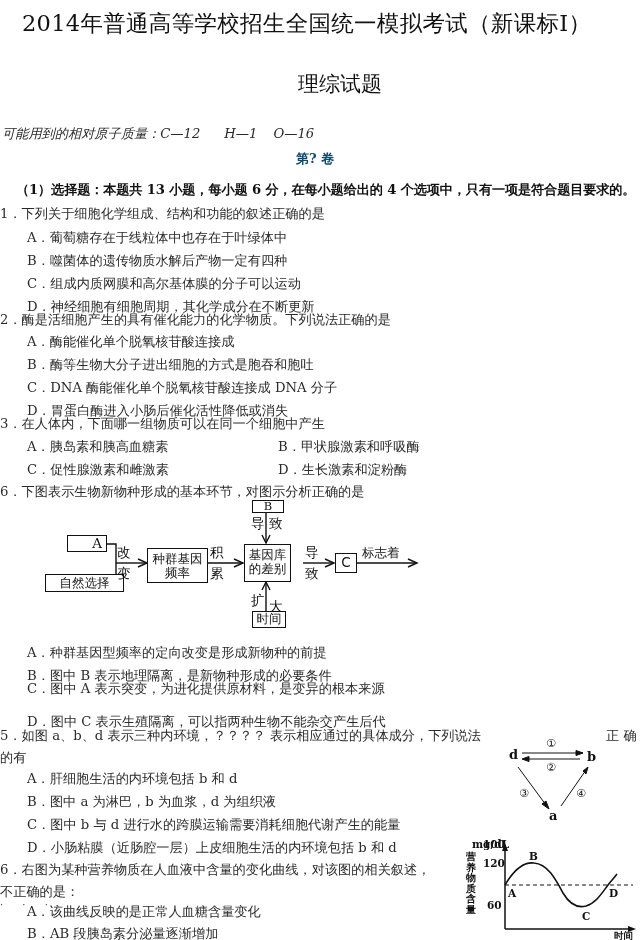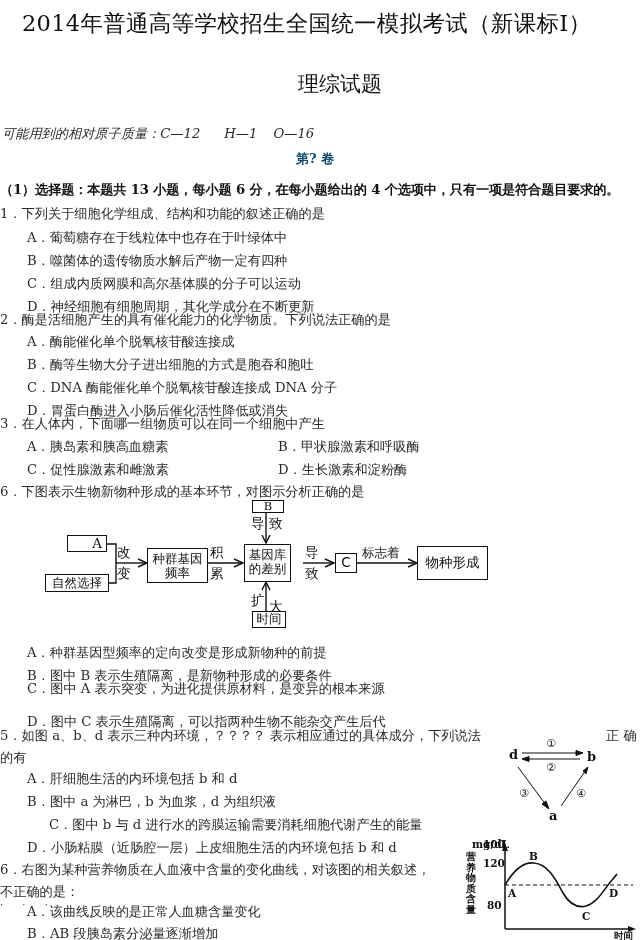--- a/index.html
+++ b/index.html
@@ -29,21 +29,21 @@
 </head>
 <body>
 
 <div class="abs title" style="left:22px; top:8px;">2014年普通高等学校招生全国统一模拟考试（新课标Ⅰ）</div>
 <div class="abs subtitle" style="left:298px; top:70px;">理综试题</div>
 <div class="abs line" style="left:2px; top:126px;font-style:italic;">
   <span>可能用到的相对原子质量：</span><span>C—12</span><span style="display:inline-block;width:24px"></span><span>H—1</span><span style="display:inline-block;width:16px"></span><span>O—16</span>
 </div>
 <div class="abs section" style="left:296px; top:150px;">第? 卷</div>
 
-<div class="abs line bold" style="left:0px; top:182px; font-size:13.2px; letter-spacing:-0.15px;">（1）选择题：本题共 13 小题，每小题 6 分，在每小题给出的 4 个选项中，只有一项是符合题目要求的。</div>
+<div class="abs line bold" style="left:16px; top:182px; font-size:13.2px; letter-spacing:-0.15px;">（1）选择题：本题共 13 小题，每小题 6 分，在每小题给出的 4 个选项中，只有一项是符合题目要求的。</div>
 
 <div class="abs line" style="left:0; top:206px;">1．下列关于细胞化学组成、结构和功能的叙述正确的是</div>
 <div class="abs line opt" style="top:230px;">A．葡萄糖存在于线粒体中也存在于叶绿体中</div>
 <div class="abs line opt" style="top:253px;">B．噬菌体的遗传物质水解后产物一定有四种</div>
 <div class="abs line opt" style="top:276px;">C．组成内质网膜和高尔基体膜的分子可以运动</div>
 <div class="abs line opt" style="top:299px;">D．神经细胞有细胞周期，其化学成分在不断更新</div>
 
 <div class="abs line" style="left:0; top:311px; top:312px;">2．酶是活细胞产生的具有催化能力的化学物质。下列说法正确的是</div>
 <div class="abs line opt" style="top:334px;">A．酶能催化单个脱氧核苷酸连接成</div>
 <div class="abs line opt" style="top:357px;">B．酶等生物大分子进出细胞的方式是胞吞和胞吐</div>
@@ -76,21 +76,21 @@
       <polyline points="262,590 266,582 270,590"></polyline>
 
       <line x1="303" y1="563" x2="334" y2="563"></line>
       <polyline points="325,559 334,563 325,567"></polyline>
 
       <line x1="357" y1="563" x2="417" y2="563"></line>
       <polyline points="408,559 417,563 408,567"></polyline>
     </g>
   </svg>
   <div class="box" style="left:67px; top:535px; width:40px; height:17px; text-align:right; padding-right:4px; font-family:'DejaVu Serif',serif;">A</div>
-  <div class="box" style="left:45px; top:574px; width:64px; height:18px; line-height:16px; font-size:12.5px;">自然选择</div>
+  <div class="box" style="left:45px; top:574px; width:79px; height:18px; line-height:16px; font-size:12.5px;">自然选择</div>
   <div class="lbl" style="left:117px; top:545px;">改</div>
   <div class="lbl" style="left:117px; top:566px;">变</div>
 
   <div class="box" style="left:147px; top:548px; width:61px; height:35px; padding-top:3px; font-size:12.5px;">
     <div>种群基因</div>
     <div>频率</div>
   </div>
   <div class="lbl" style="left:210px; top:545px;">积</div>
   <div class="lbl" style="left:210px; top:566px;">累</div>
 
@@ -103,25 +103,24 @@
     <div>的差别</div>
   </div>
   <div class="lbl" style="left:251px; top:593px;">扩</div>
   <div class="lbl" style="left:269px; top:599px;">大</div>
   <div class="box" style="left:252px; top:611px; width:34px; height:17px; font-size:12.5px;">时间</div>
 
   <div class="lbl" style="left:305px; top:545px;">导</div>
   <div class="lbl" style="left:305px; top:566px;">致</div>
   <div class="box" style="left:335px; top:553px; width:22px; height:20px; line-height:17px;">C</div>
   <div class="lbl" style="left:362px; top:546px; font-size:12.5px;">标志着</div>
-  <div class="box" style="left:417px; top:546px; width:71px; height:34px; line-height:30px;">物种形成</div>
 </div>
 
 <div class="abs line opt" style="top:645px;">A．种群基因型频率的定向改变是形成新物种的前提</div>
-<div class="abs line opt" style="top:668px;">B．图中 B 表示生殖隔离，是新物种形成的必要条件</div>
+<div class="abs line opt" style="top:668px;">B．图中 B 表示地理隔离，是新物种形成的必要条件</div>
 <div class="abs line opt" style="top:660px;margin-top:21px;">C．图中 A 表示突变，为进化提供原材料，是变异的根本来源</div>
 <div class="abs line opt" style="top:714px;">D．图中 C 表示生殖隔离，可以指两种生物不能杂交产生后代</div>
 
 <div class="abs line" style="left:0; top:728px;">5．如图 a、b、d 表示三种内环境，？？？？ 表示相应通过的具体成分，下列说法</div>
 <div class="abs line" style="left:606px; top:728px;">正 确</div>
 <div class="abs line" style="left:0; top:750px;">的有</div>
 
 <div class="dg" style="left:0; top:0; width:642px; height:940px; pointer-events:none;">
   <svg width="642" height="940" style="left:0;top:0;">
     <g stroke="#111" stroke-width="1" fill="#111">
@@ -139,21 +138,21 @@
   <div class="tri-lbl" style="left:587px; top:749px;">b</div>
   <div class="tri-lbl" style="left:549px; top:808px;">a</div>
   <div class="circ" style="left:546px; top:737px;">①</div>
   <div class="circ" style="left:546px; top:761px;">②</div>
   <div class="circ" style="left:519px; top:787px;">③</div>
   <div class="circ" style="left:576px; top:787px;">④</div>
 </div>
 
 <div class="abs line opt" style="top:771px;">A．肝细胞生活的内环境包括 b 和 d</div>
 <div class="abs line opt" style="top:794px;">B．图中 a 为淋巴，b 为血浆，d 为组织液</div>
-<div class="abs line opt" style="top:817px;margin-left:22px;">C．图中 b 与 d 进行水的跨膜运输需要消耗细胞代谢产生的能量</div>
+<div class="abs line opt" style="top:817px;">C．图中 b 与 d 进行水的跨膜运输需要消耗细胞代谢产生的能量</div>
 <div class="abs line opt" style="top:840px;">D．小肠粘膜（近肠腔一层）上皮细胞生活的内环境包括 b 和 d</div>
 
 <div class="abs line" style="left:0; top:862px;">6．右图为某种营养物质在人血液中含量的变化曲线，对该图的相关叙述，</div>
 <div class="abs line" style="left:0; top:884px;">不正确的是：</div>
 <div class="abs line" style="left:0; top:897px; font-size:10px; letter-spacing:8px;">·&nbsp;·&nbsp;·</div>
 <div class="abs line opt" style="top:904px;">A．该曲线反映的是正常人血糖含量变化</div>
 <div class="abs line opt" style="top:926px;">B．AB 段胰岛素分泌量逐渐增加</div>
 
 <div class="dg" style="left:0; top:0; width:642px; height:940px; pointer-events:none;">
   <svg width="642" height="940" style="left:0;top:0;">
@@ -167,19 +166,19 @@
 
       <line x1="505" y1="885" x2="633" y2="885" stroke-width="1" stroke-dasharray="4,3"></line>
 
       <path d="M505,885 C515,868 525,862 534,863 C548,864 556,880 563,893 C570,905 578,908 586,906 C596,903 602,893 608,885 C611,881 614,878 617,874" stroke-width="1.6"></path>
     </g>
   </svg>
   <div class="chart-lbl" style="left:466px; top:838px;margin-left:6px;">mg/dL</div>
   <div class="chart-lbl" style="left:466px; top:852px; width:11px; white-space:normal; line-height:10.5px; font-size:10px;">营养物质含量</div>
   <div class="chart-lbl" style="left:483px; top:857px;">120</div>
   <div class="chart-lbl" style="left:483px; top:838px;">100</div>
-  <div class="chart-lbl" style="left:487px; top:899px;">80</div>
+  <div class="chart-lbl" style="left:487px; top:899px;">60</div>
   <div class="chart-lbl" style="left:508px; top:887px;">A</div>
   <div class="chart-lbl" style="left:529px; top:850px;">B</div>
   <div class="chart-lbl" style="left:582px; top:910px;">C</div>
   <div class="chart-lbl" style="left:609px; top:887px;">D</div>
   <div class="chart-lbl" style="left:614px; top:930px; font-size:9.5px;">时间</div>
 </div>
 
 </body></html>

